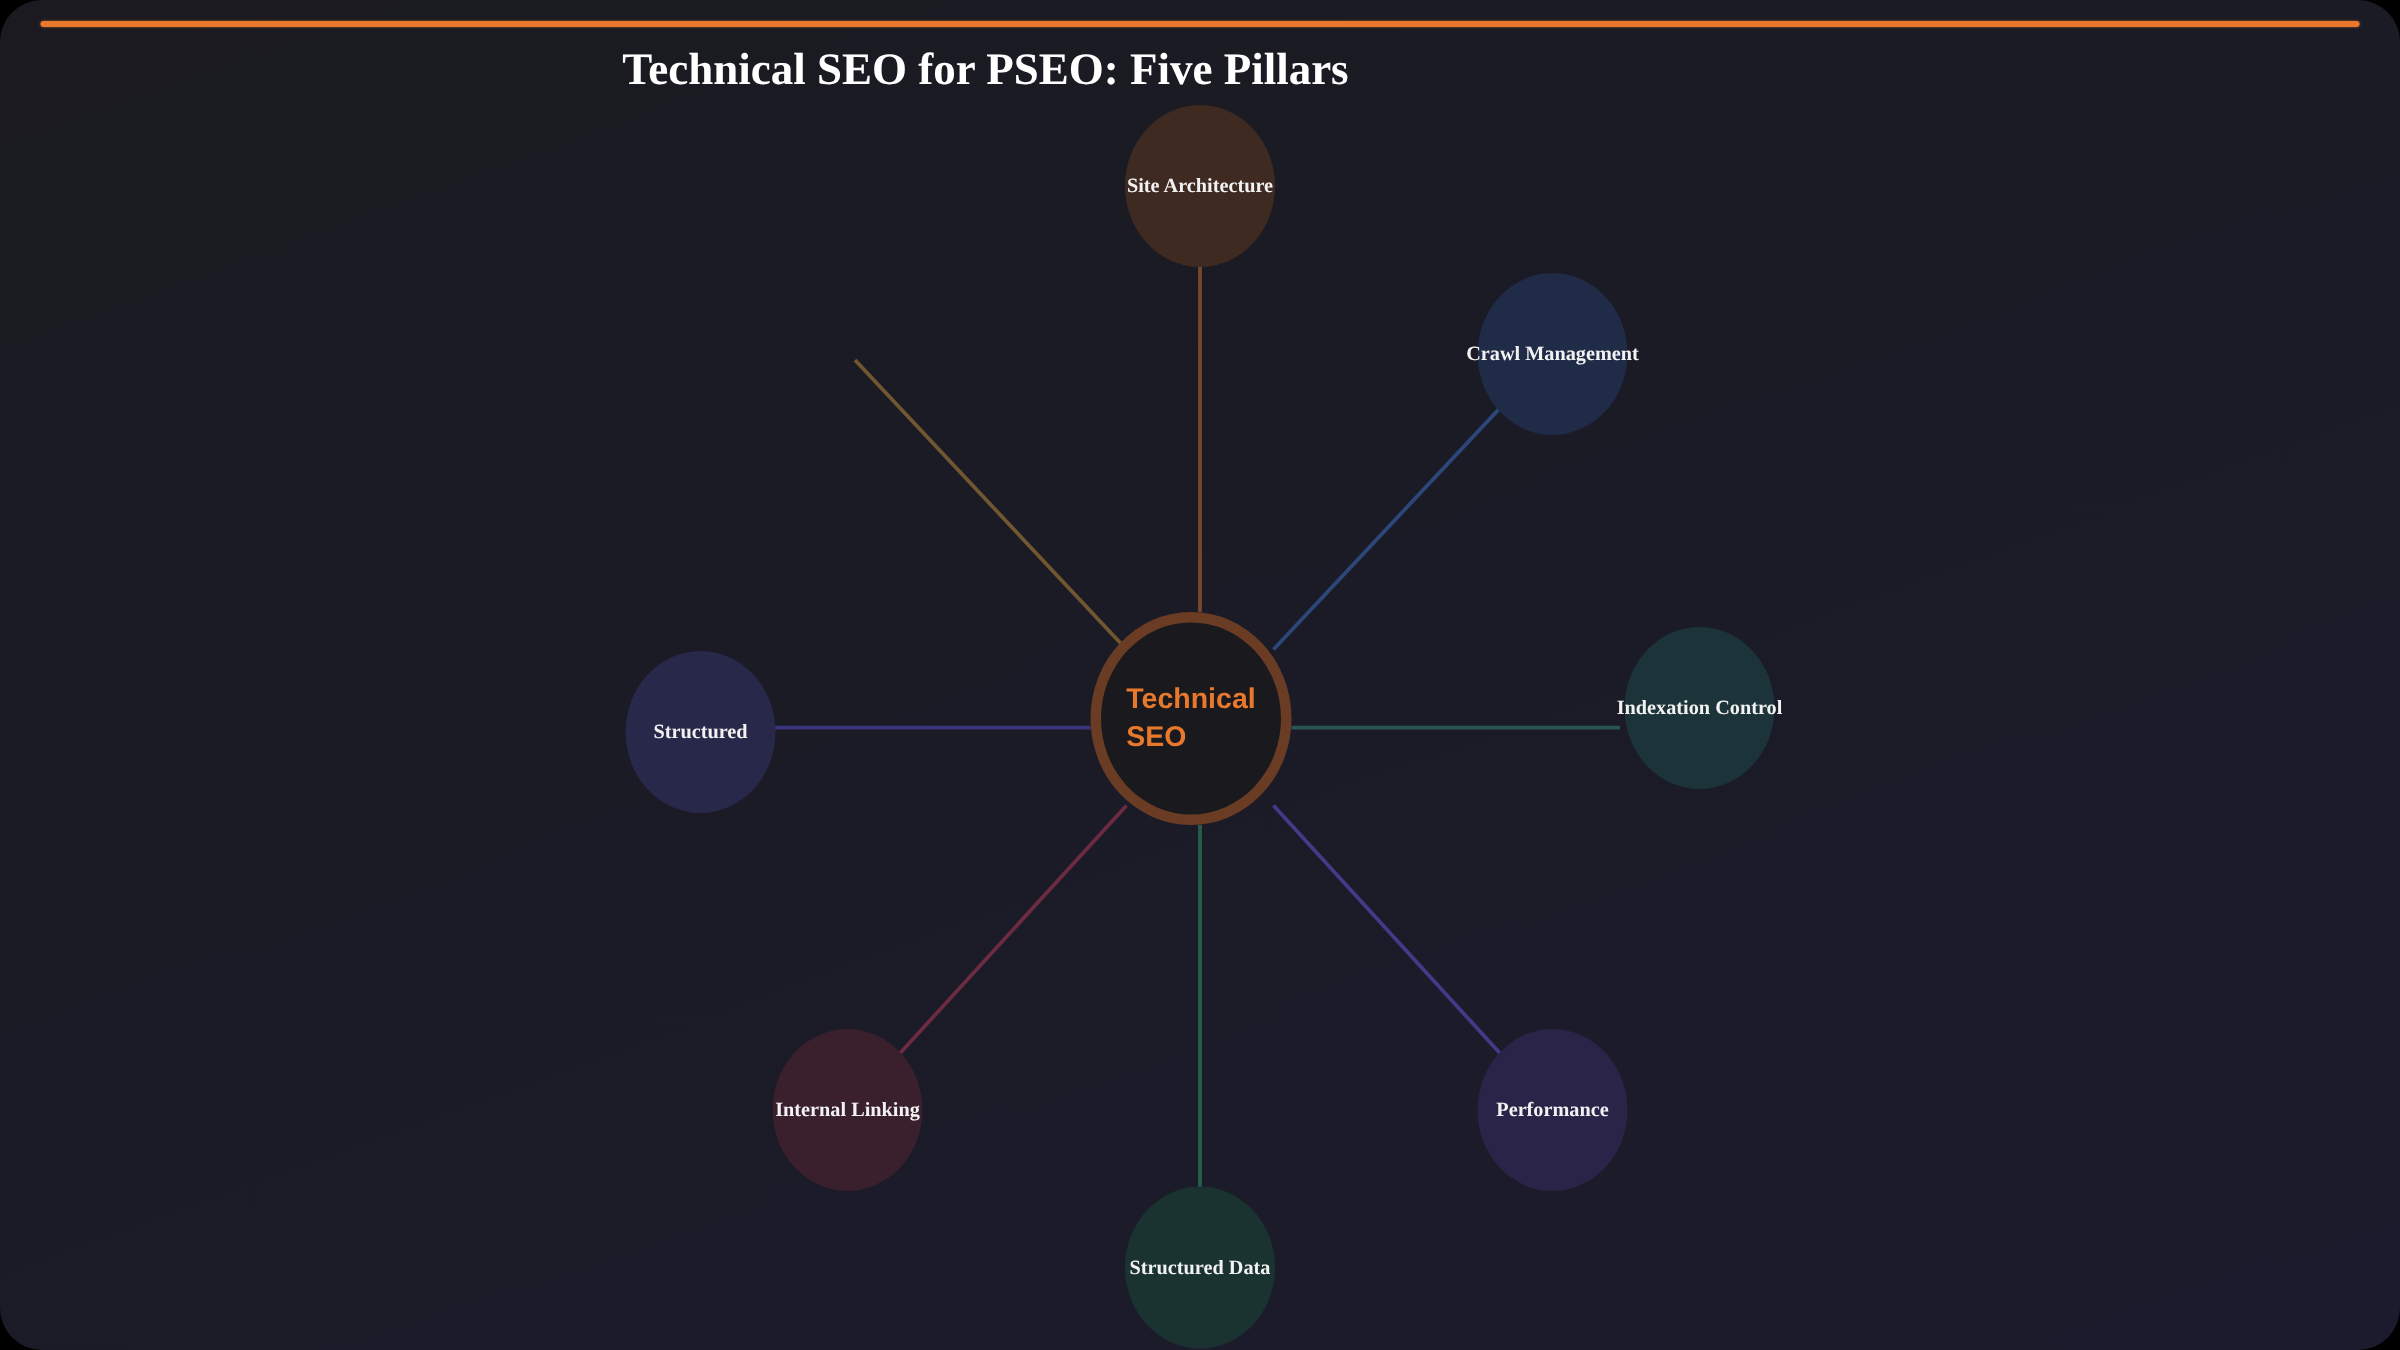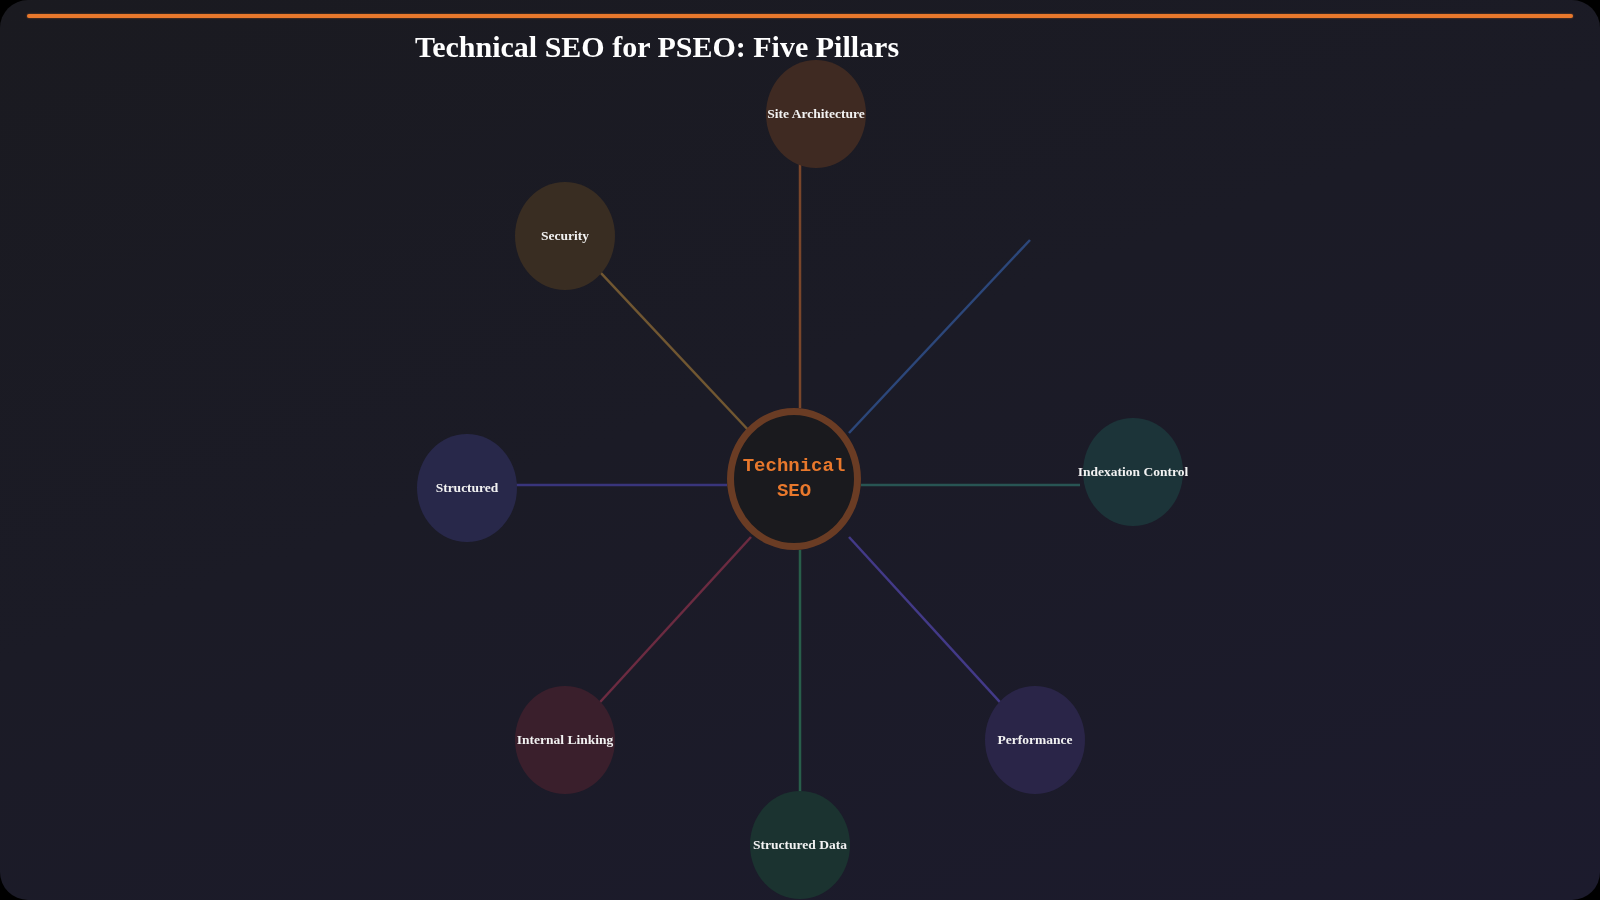--- a/index.html
+++ b/index.html
@@ -67,22 +67,21 @@
       border-radius: 50%;
       background: #1a1a1e;
       border: 7px solid #6a3c24;
       box-sizing: border-box;
       display: flex;
       align-items: center;
       justify-content: center;
       z-index: 2;
     }
     .hub-label {
-      text-align: center;
-      font-family: Liberation Mono, monospace;
+      font-family: Liberation Sans, sans-serif;
       font-weight: bold;
       font-size: 19px;
       line-height: 25px;
       color: #e8782c;
     }
   </style>
 </head>
 <body>
 
 <div class="frame">
@@ -93,41 +92,41 @@
     <line x1="800" y1="408" x2="800" y2="135" stroke="#8a4e2c" stroke-width="2.5" stroke-opacity="0.85"></line>
     <line x1="849" y1="433" x2="1030" y2="240" stroke="#2f4f8a" stroke-width="2.5" stroke-opacity="0.85"></line>
     <line x1="861" y1="485" x2="1080" y2="485" stroke="#2a5f5c" stroke-width="2.5" stroke-opacity="0.85"></line>
     <line x1="849" y1="537" x2="1030" y2="735" stroke="#4a3f99" stroke-width="2.5" stroke-opacity="0.85"></line>
     <line x1="800" y1="550" x2="800" y2="840" stroke="#2a6a50" stroke-width="2.5" stroke-opacity="0.85"></line>
     <line x1="751" y1="537" x2="570" y2="735" stroke="#7a2e45" stroke-width="2.5" stroke-opacity="0.85"></line>
     <line x1="727" y1="485" x2="510" y2="485" stroke="#3e3a8c" stroke-width="2.5" stroke-opacity="0.85"></line>
     <line x1="751" y1="433" x2="570" y2="240" stroke="#806234" stroke-width="2.5" stroke-opacity="0.85"></line>
   </svg>
 
-  <div class="node" style="left:750px; top:60px; background:#3f2a22;margin-left:16px;">
+  <div class="node" style="left:750px; top:70px; background:#3f2a22;">
     <span class="node-label">Site Architecture</span>
+  </div>
+  <div class="node" style="left:985px; top:182px; background:#1f2b47;">
+    <span class="node-label">Crawl Management</span>
   </div>
   <div class="node" style="left:1083px; top:418px; background:#1c3439;">
     <span class="node-label">Indexation Control</span>
   </div>
   <div class="node" style="left:750px; top:791px; background:#1b3330;">
     <span class="node-label">Structured Data</span>
   </div>
   <div class="node" style="left:985px; top:686px; background:#2a2548;">
     <span class="node-label">Performance</span>
   </div>
   <div class="node" style="left:515px; top:686px; background:#3a1f2c;text-align:right;">
     <span class="node-label">Internal Linking</span>
   </div>
   <div class="node" style="left:417px; top:434px; background:#28284a;">
     <span class="node-label">Structured</span>
   </div>
-  <div class="node" style="left:515px; top:182px; background:#392d22;">
-    <span class="node-label">Security</span>
-  </div>
 
   <div class="hub">
     <div class="hub-label">
       <div>Technical</div>
       <div>SEO</div>
     </div>
   </div>
 </div>
 
 </body></html>

